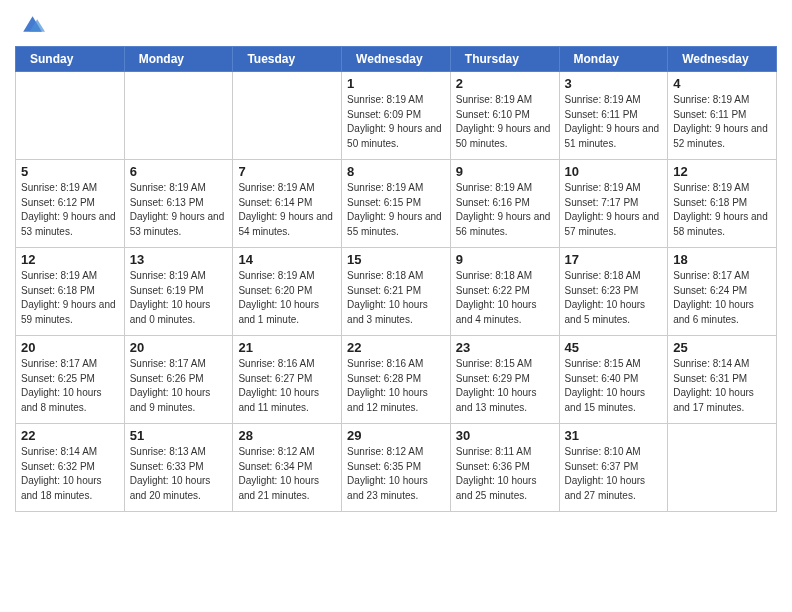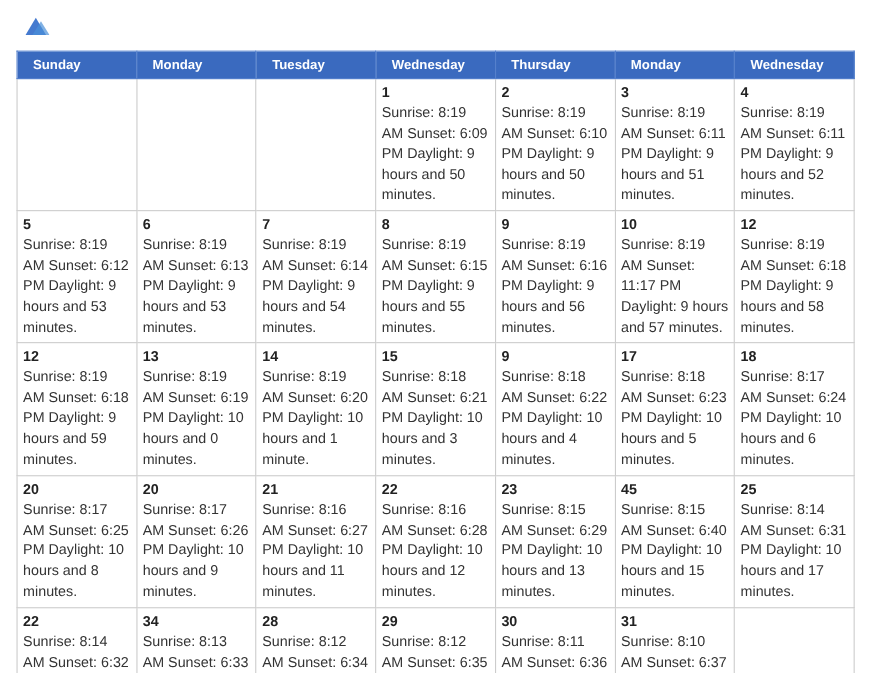--- a/index.html
+++ b/index.html
@@ -77,21 +77,21 @@
     .calendar td.empty {
       background: #f9f9f9;
     }
     .day-number {
       font-size: 13px;
       font-weight: bold;
       color: #222;
       margin-bottom: 2px;
     }
     .day-info {
-      font-size: 13px;
+      font-size: 10px;
       color: #333;
       line-height: 1.45;
     }
     .week-row td {
       background: #fff;
     }
     .week-row:nth-child(odd) td {
       background: #fff;
     }
   </style>
@@ -197,21 +197,21 @@
           <td>
             <div class="day-number">9</div>
             <div class="day-info">Sunrise: 8:19 AM
 Sunset: 6:16 PM
 Daylight: 9 hours
 and 56 minutes.</div>
           </td>
           <td>
             <div class="day-number">10</div>
             <div class="day-info">Sunrise: 8:19 AM
-Sunset: 11:17 PM
+Sunset: 7:17 PM
 Daylight: 9 hours
 and 57 minutes.</div>
           </td>
           <td>
             <div class="day-number">12</div>
             <div class="day-info">Sunrise: 8:19 AM
 Sunset: 6:18 PM
 Daylight: 9 hours
 and 58 minutes.</div>
           </td>
@@ -320,21 +320,21 @@
         </tr>
         <tr class="week-row">
           <td>
             <div class="day-number">22</div>
             <div class="day-info">Sunrise: 8:14 AM
 Sunset: 6:32 PM
 Daylight: 10 hours
 and 18 minutes.</div>
           </td>
           <td>
-            <div class="day-number">34</div>
+            <div class="day-number">51</div>
             <div class="day-info">Sunrise: 8:13 AM
 Sunset: 6:33 PM
 Daylight: 10 hours
 and 20 minutes.</div>
           </td>
           <td>
             <div class="day-number">28</div>
             <div class="day-info">Sunrise: 8:12 AM
 Sunset: 6:34 PM
 Daylight: 10 hours

